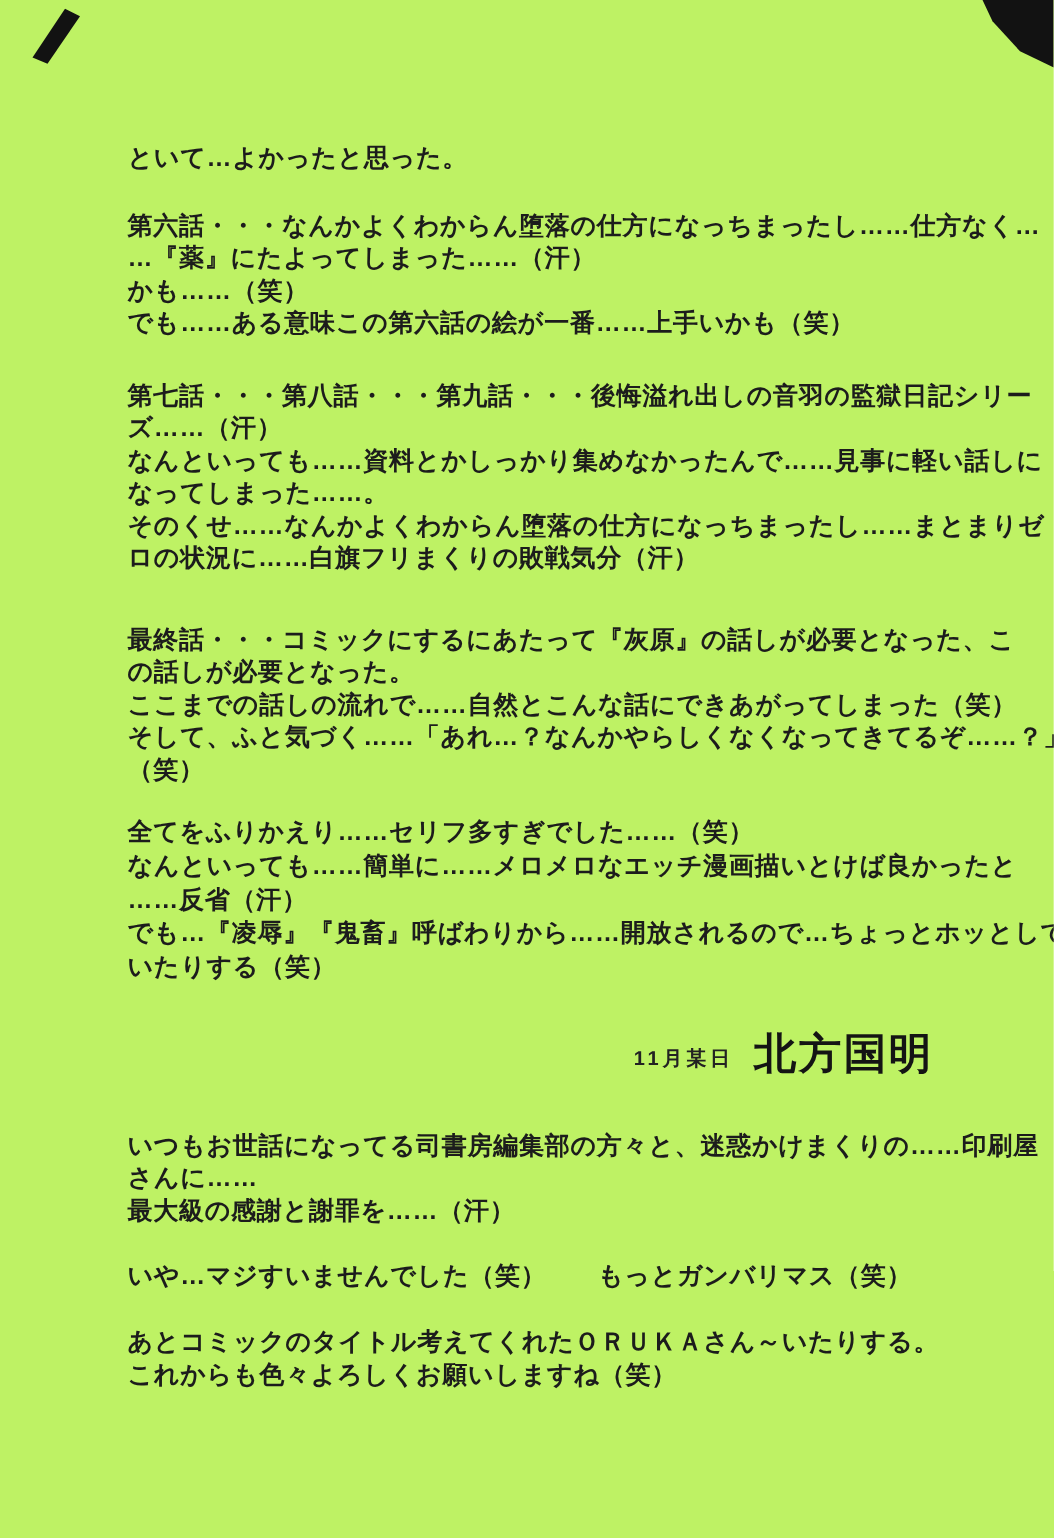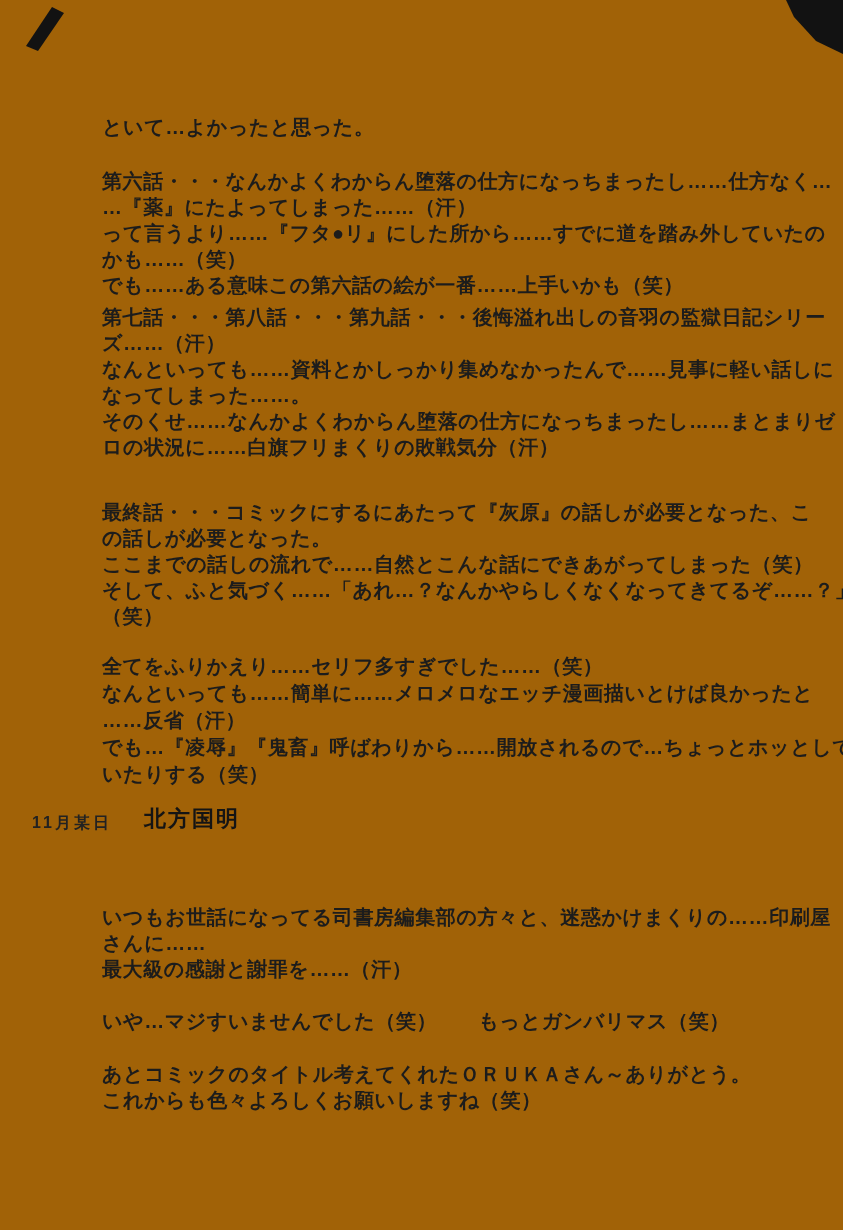--- a/index.html
+++ b/index.html
@@ -5,64 +5,63 @@
   html, body { margin: 0; padding: 0; }
   body {
     width: 843px; height: 1230px;
     background: #ffffff;
     position: relative;
     font-family: "Liberation Sans", "DejaVu Sans", sans-serif;
     overflow: hidden;
   }
   .page {
     position: absolute; inset: 0;
-    background: #a16207;
+    background: #bef264;
   }
   .para {
     position: absolute;
     left: 102px;
     width: 668px;
   }
   .line {
     font-size: 20px;
     line-height: 26px;
     font-weight: 700;
     color: #1c1c1c;
     letter-spacing: 0.6px;
     white-space: pre;
   }
   .para.lh27 .line { line-height: 27px; }
   .signature-row {
     position: absolute;
-    top: 796px;
+    top: 820px;
     left: 0;
     right: 96px;
     height: 46px;
     display: flex;
-    justify-content: flex-start;
+    justify-content: flex-end;
     align-items: center;
     padding-left: 32px;
   }
   .signature-date {
     font-size: 16px;
     font-weight: 700;
     color: #222;
     letter-spacing: 3px;
     margin-right: 16px;
     margin-top: 8px;
     white-space: pre;
   }
   .signature-name {
     font-family: "Liberation Serif", "DejaVu Serif", serif;
-    font-size: 22px;
+    font-size: 34px;
     font-weight: 700;
     color: #141414;
     letter-spacing: 2px;
     white-space: pre;
-    margin-left: 16px;
   }
   .corner-marks {
     position: absolute; top: 0; left: 0;
     width: 843px; height: 60px;
     pointer-events: none;
   }
 </style>
 </head>
 <body>
 
@@ -73,21 +72,20 @@
     <path d="M786,0 L843,0 L843,54 L816,41 L794,17 Z" fill="#121212"></path>
   </svg>
 
   <div class="para" style="top:114px">
     <div class="line">といて…よかったと思った。</div>
   </div>
 
   <div class="para" style="top:168px">
     <div class="line">第六話・・・なんかよくわからん堕落の仕方になっちまったし……仕方なく…</div>
     <div class="line">…『薬』にたよってしまった……（汗）</div>
-    <div class="line">って言うより……『フタ●リ』にした所から……すでに道を踏み外していたの</div>
     <div class="line">かも……（笑）</div>
     <div class="line">でも……ある意味この第六話の絵が一番……上手いかも（笑）</div>
   </div>
 
   <div class="para" style="top:304px">
     <div class="line">第七話・・・第八話・・・第九話・・・後悔溢れ出しの音羽の監獄日記シリー</div>
     <div class="line">ズ……（汗）</div>
     <div class="line">なんといっても……資料とかしっかり集めなかったんで……見事に軽い話しに</div>
     <div class="line">なってしまった……。</div>
     <div class="line">そのくせ……なんかよくわからん堕落の仕方になっちまったし……まとまりゼ</div>
@@ -119,17 +117,17 @@
     <div class="line">いつもお世話になってる司書房編集部の方々と、迷惑かけまくりの……印刷屋</div>
     <div class="line">さんに……</div>
     <div class="line">最大級の感謝と謝罪を……（汗）</div>
   </div>
 
   <div class="para" style="top:1008px">
     <div class="line">いや…マジすいませんでした（笑）　　もっとガンバリマス（笑）</div>
   </div>
 
   <div class="para" style="top:1061px">
-    <div class="line">あとコミックのタイトル考えてくれたＯＲＵＫＡさん～ありがとう。</div>
+    <div class="line">あとコミックのタイトル考えてくれたＯＲＵＫＡさん～いたりする。</div>
     <div class="line">これからも色々よろしくお願いしますね（笑）</div>
   </div>
 
 </div>
 
 </body></html>

